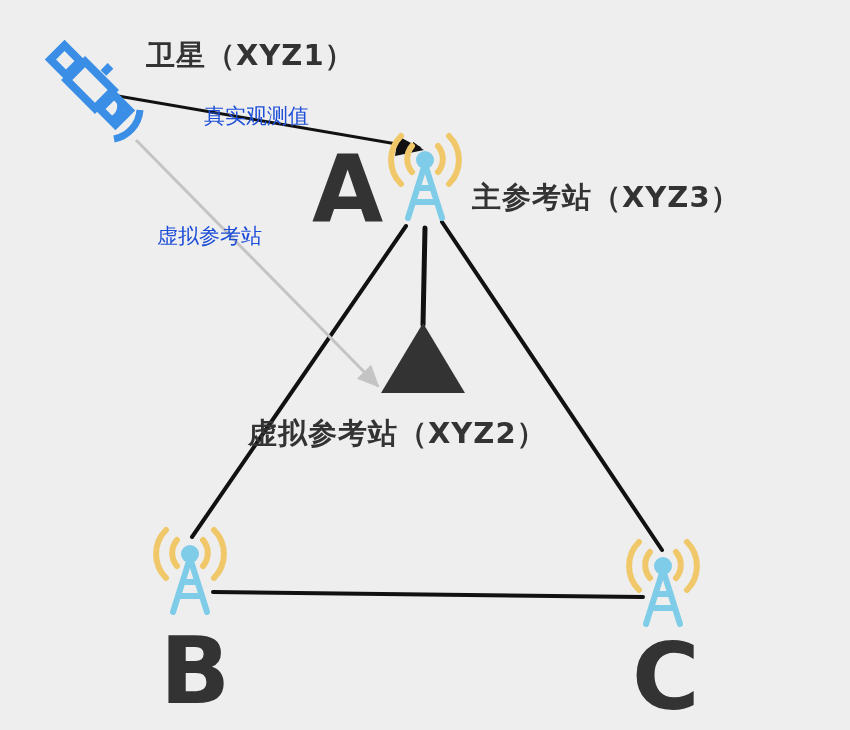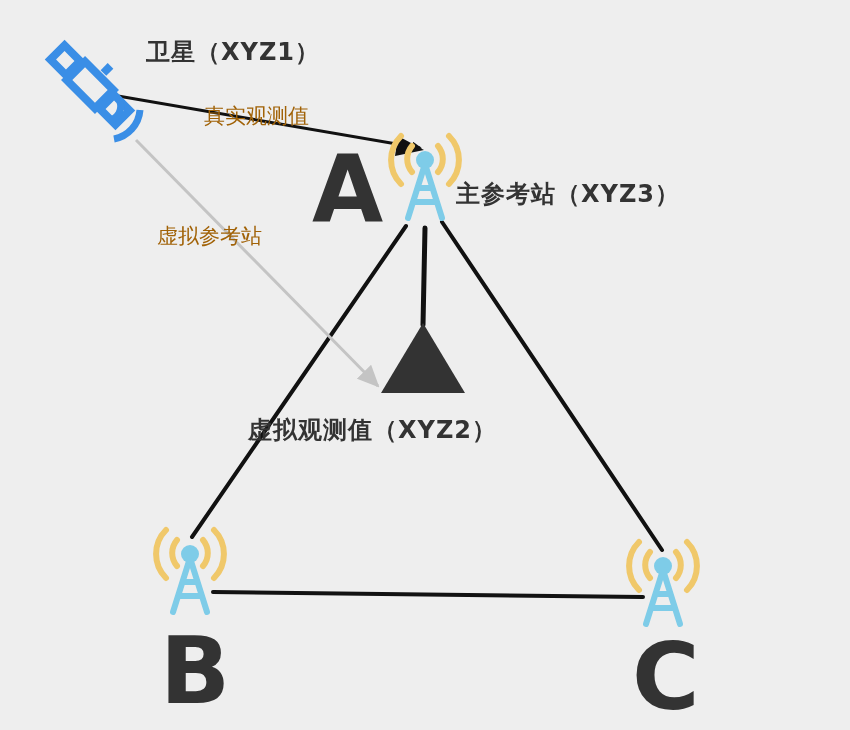--- a/index.html
+++ b/index.html
@@ -12,28 +12,28 @@
     }
     #diagram { position: absolute; left: 0; top: 0; }
     .label {
       position: absolute;
       white-space: nowrap;
       color: #333333;
     }
     .title-bold {
       font-family: "DejaVu Sans", sans-serif;
       font-weight: bold;
-      font-size: 24px;
+      font-size: 29px;
       letter-spacing: 1px;
       color: #333333;
     }
     .edge-label {
       font-family: "DejaVu Sans", sans-serif;
       font-size: 21px;
-      color: #a16207;
+      color: #1d4ed8;
     }
     .big-letter {
       font-family: "DejaVu Sans", sans-serif;
       font-weight: bold;
       font-size: 92px;
       color: #333333;
       line-height: 1;
     }
   </style>
 </head>
@@ -91,19 +91,19 @@
 </svg>
 
 <div class="label title-bold" style="left:146px; top:36px;">卫星（XYZ1）</div>
 
 <div class="label edge-label" style="left:204px; top:102px;">真实观测值</div>
 
 <div class="label edge-label" style="left:157px; top:222px;">虚拟参考站</div>
 
 <div class="label big-letter" style="left:312px; top:144px;">A</div>
 
-<div class="label title-bold" style="left:456px; top:178px;">主参考站（XYZ3）</div>
+<div class="label title-bold" style="left:472px; top:178px;">主参考站（XYZ3）</div>
 
-<div class="label title-bold" style="left:248px; top:414px;">虚拟观测值（XYZ2）</div>
+<div class="label title-bold" style="left:248px; top:414px;">虚拟参考站（XYZ2）</div>
 
 <div class="label big-letter" style="left:160px; top:626px;">B</div>
 
 <div class="label big-letter" style="left:632px; top:632px;">C</div>
 
 </body></html>

